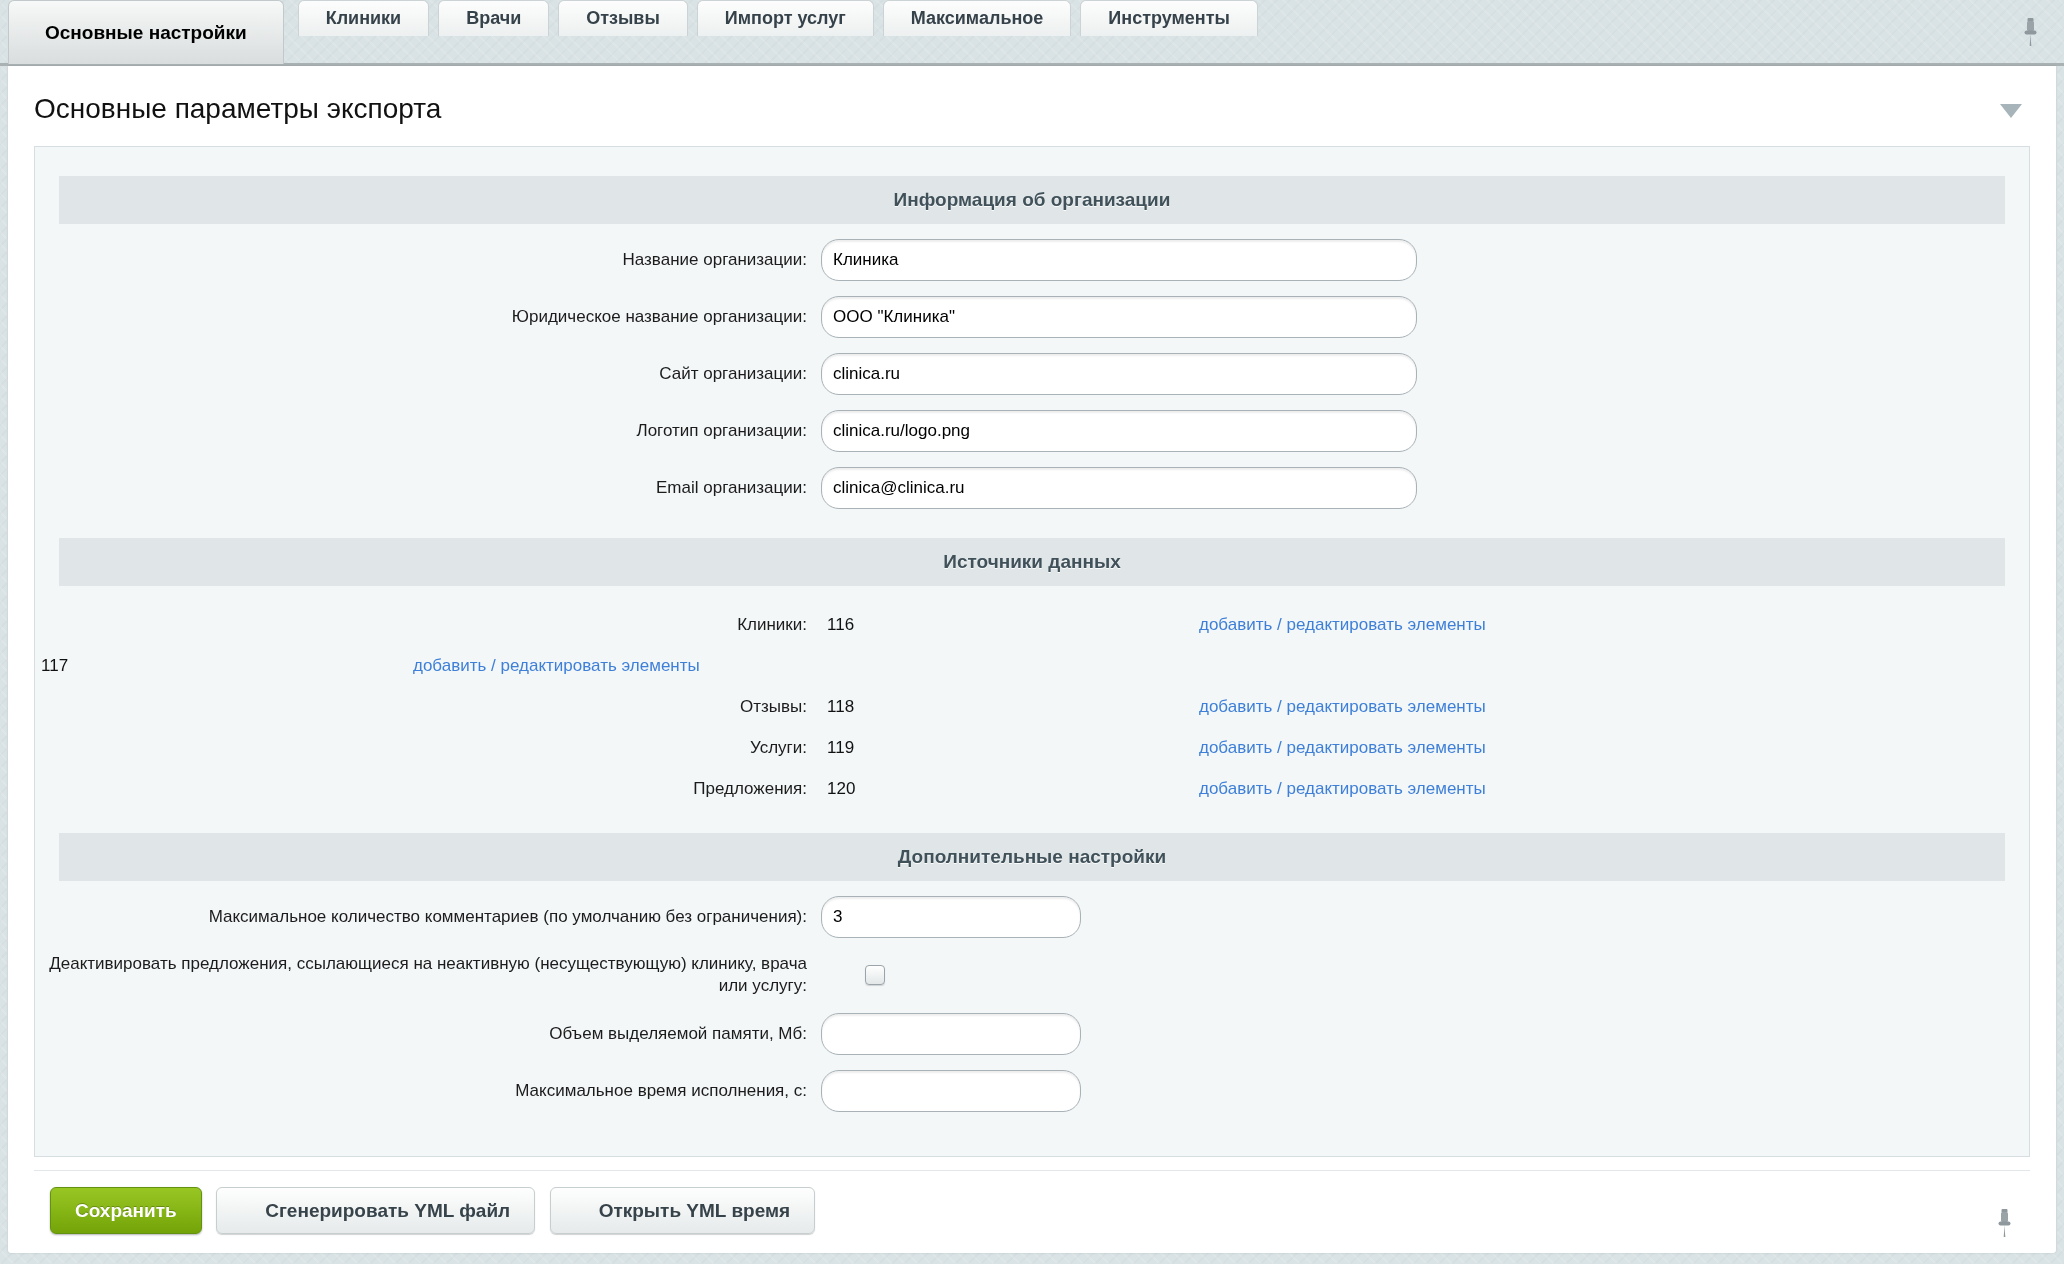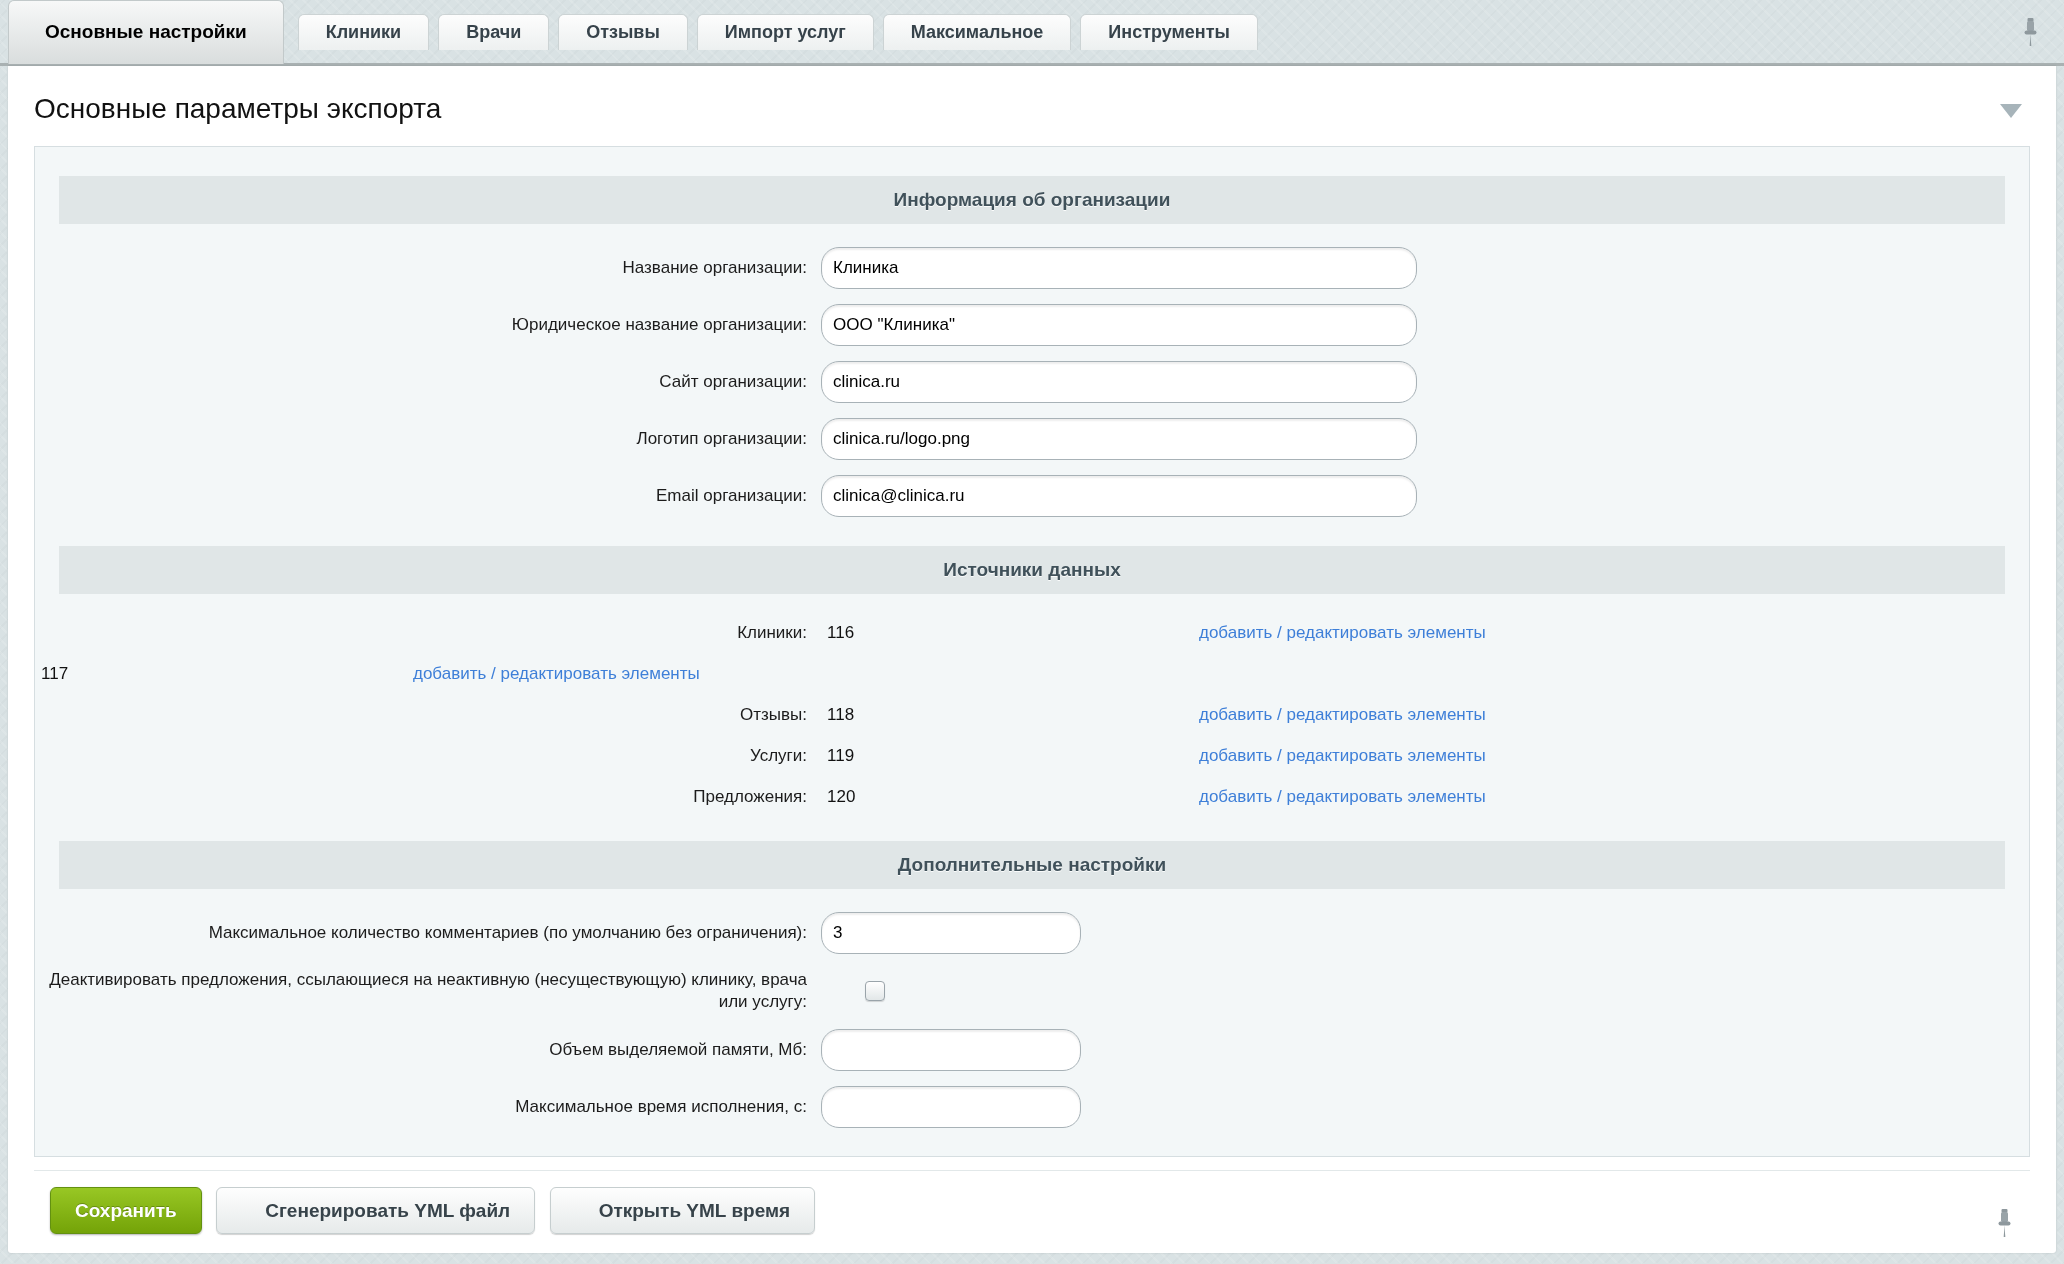--- a/index.html
+++ b/index.html
@@ -8,21 +8,21 @@
     width:2064px; height:1264px; overflow:hidden;
     font-family:"Liberation Sans", sans-serif;
     background-color:#d9e2e4;
     background-image:
       repeating-linear-gradient(45deg, rgba(255,255,255,0.12) 0 2px, transparent 2px 9px),
       repeating-linear-gradient(-45deg, rgba(0,0,0,0.02) 0 2px, transparent 2px 9px);
   }
   
   .tab-strip {
     position:relative; height:66px; padding-left:8px;
-    display:flex; align-items:center;
+    display:flex; align-items:flex-start;
     border-bottom:3px solid #a9b1b2;
   }
   .tab {
     display:flex; align-items:center; justify-content:center;
     height:36px; margin-right:9px; padding:0 27px;
     background:linear-gradient(#fdfdfd,#edf0f0);
     border:1px solid #ccd3d4; border-bottom:none;
     border-radius:6px 6px 0 0;
     font-size:18px; font-weight:bold; color:#36424a;
     cursor:pointer; white-space:nowrap;
@@ -56,21 +56,21 @@
     margin:0 26px; height:1011px;
     background:#f3f7f8; border:1px solid #d6dee1;
   }
   .section-bar {
     margin:29px 24px 0; height:48px; line-height:48px;
     background:#e0e6e7; text-align:center;
     font-size:19px; font-weight:bold; color:#40515a;
     text-shadow:0 1px 0 rgba(255,255,255,0.85);
   }
   .section-bar.first { margin-top:29px; }
-  .rows { padding-top:23px; }
+  .rows { padding-top:15px; }
   .form-row { display:flex; align-items:center; margin-bottom:15px; }
   .form-label {
     flex:0 0 786px; text-align:right; padding-right:14px;
     font-size:17px; color:#1c1c1c; line-height:22px;
   }
   .form-field { flex:1; }
   .text-input {
     height:42px; width:596px; padding:0 11px;
     border:1px solid #a8b2b7; border-radius:18px;
     background:#fff; box-shadow:inset 0 2px 2px rgba(0,0,0,0.07);

